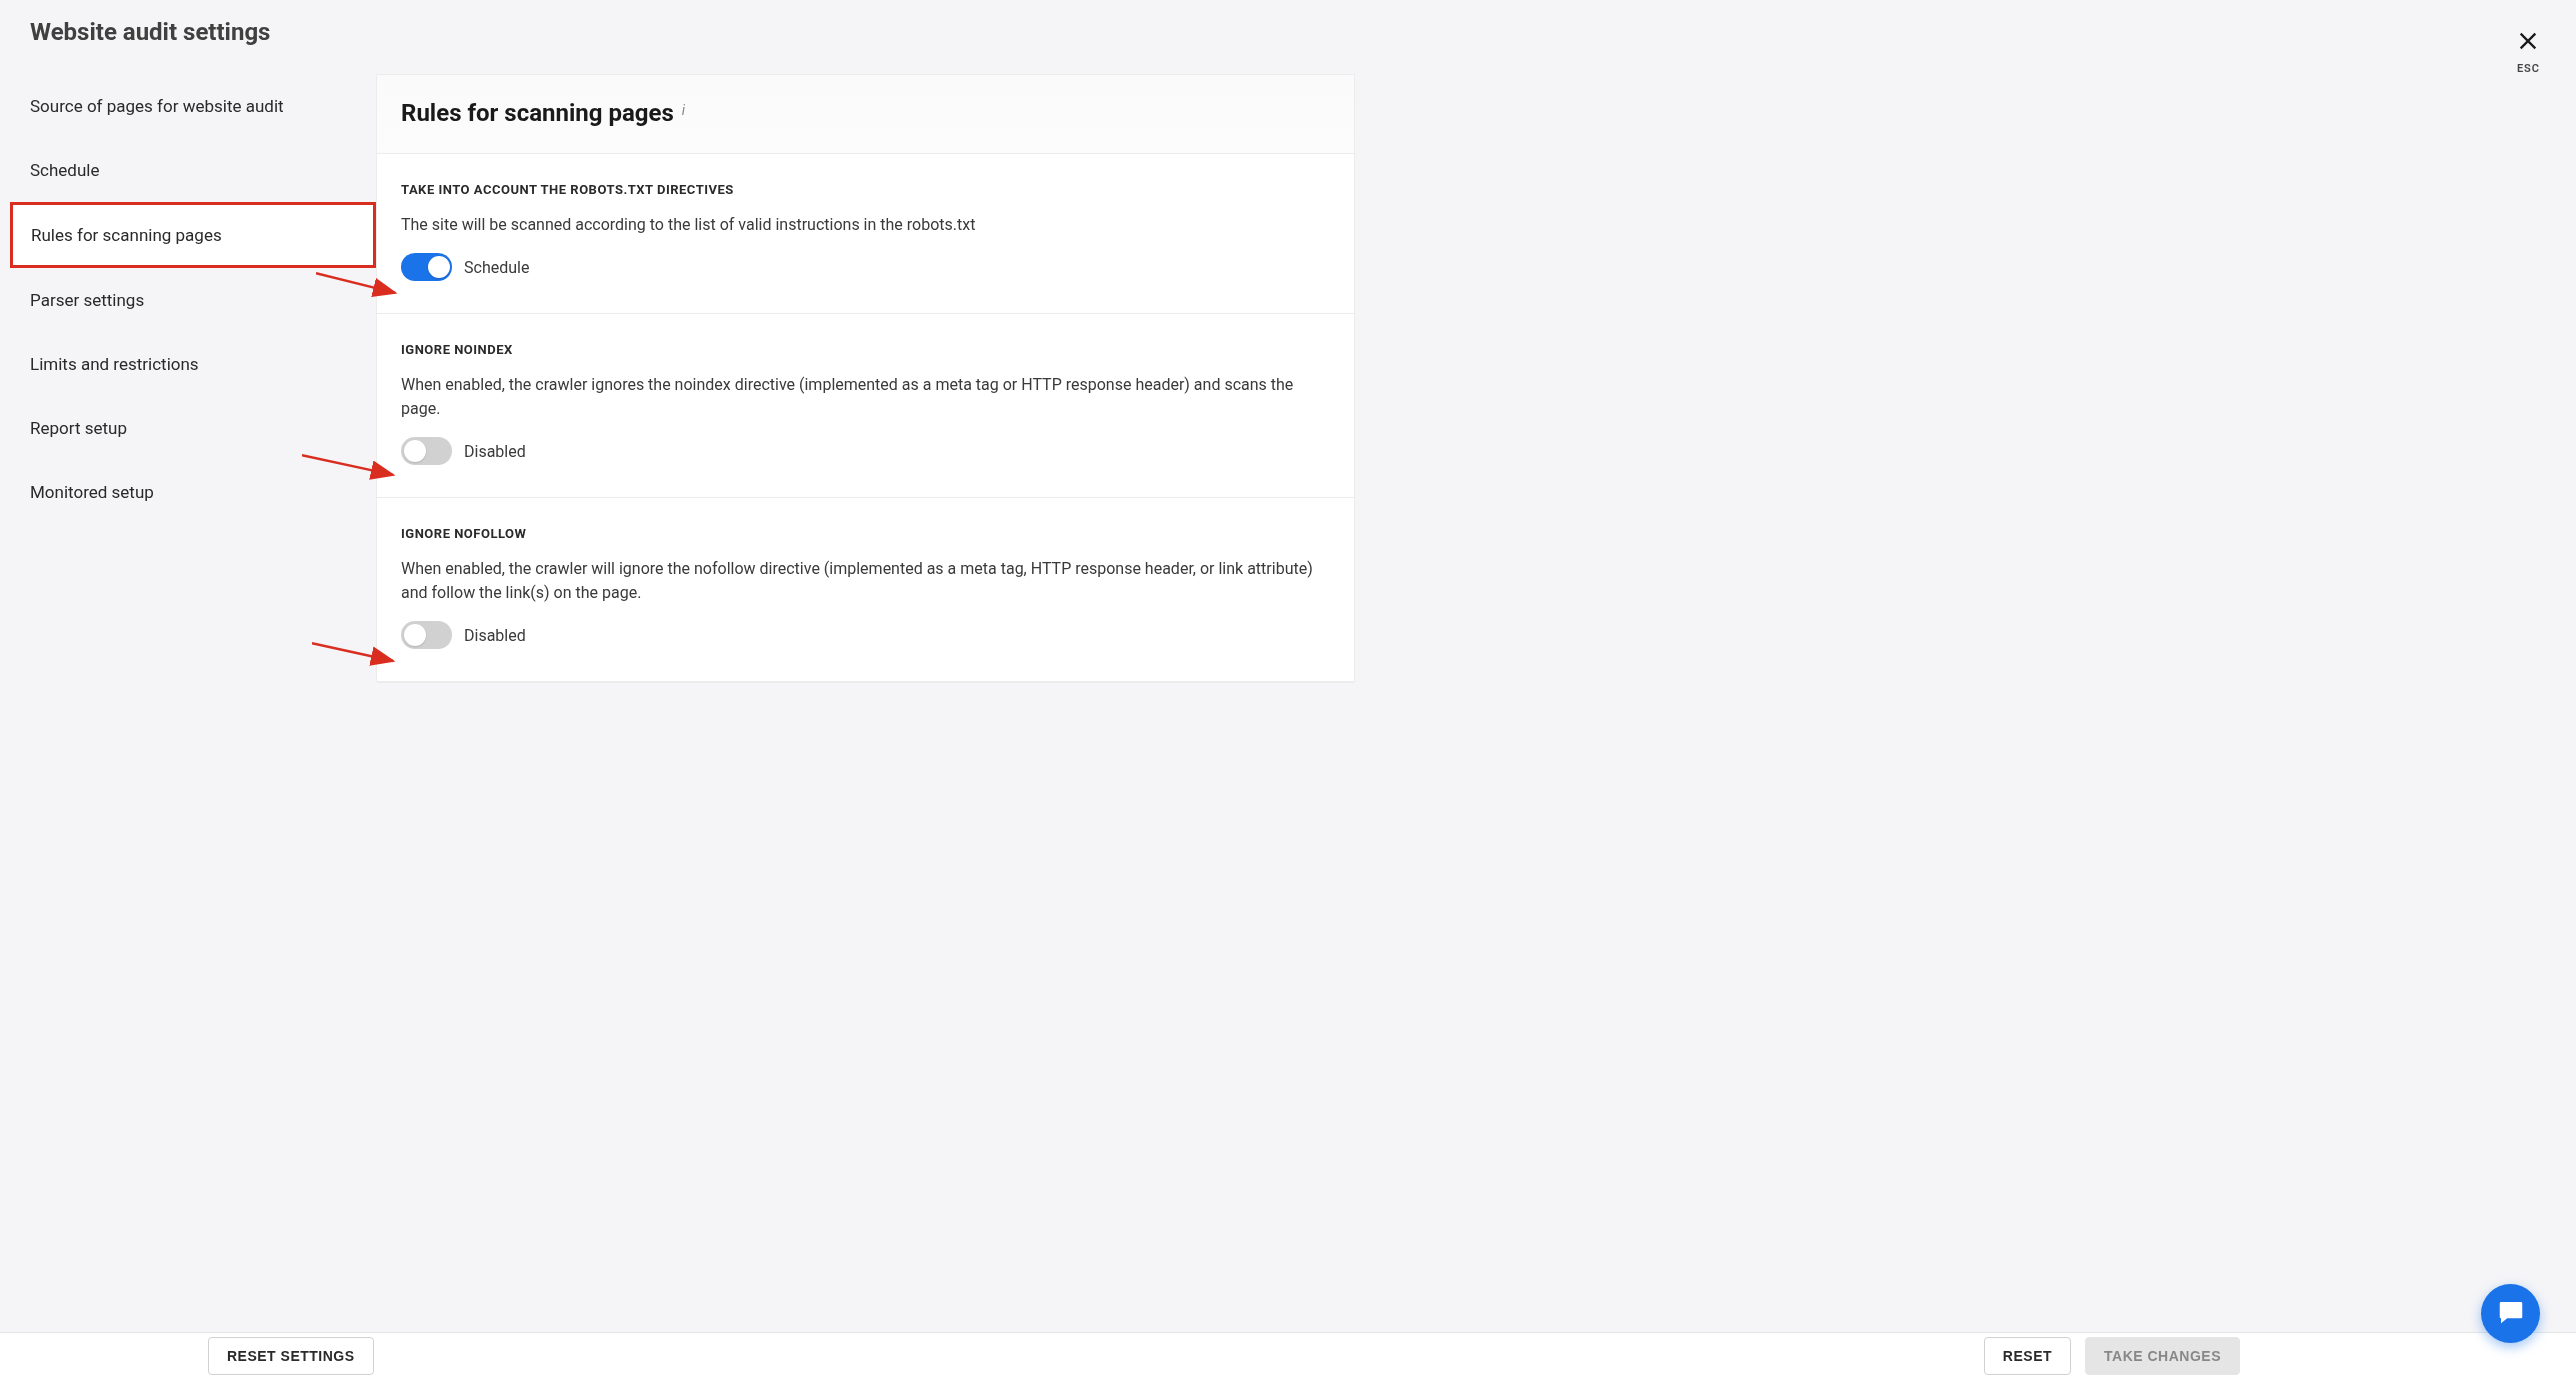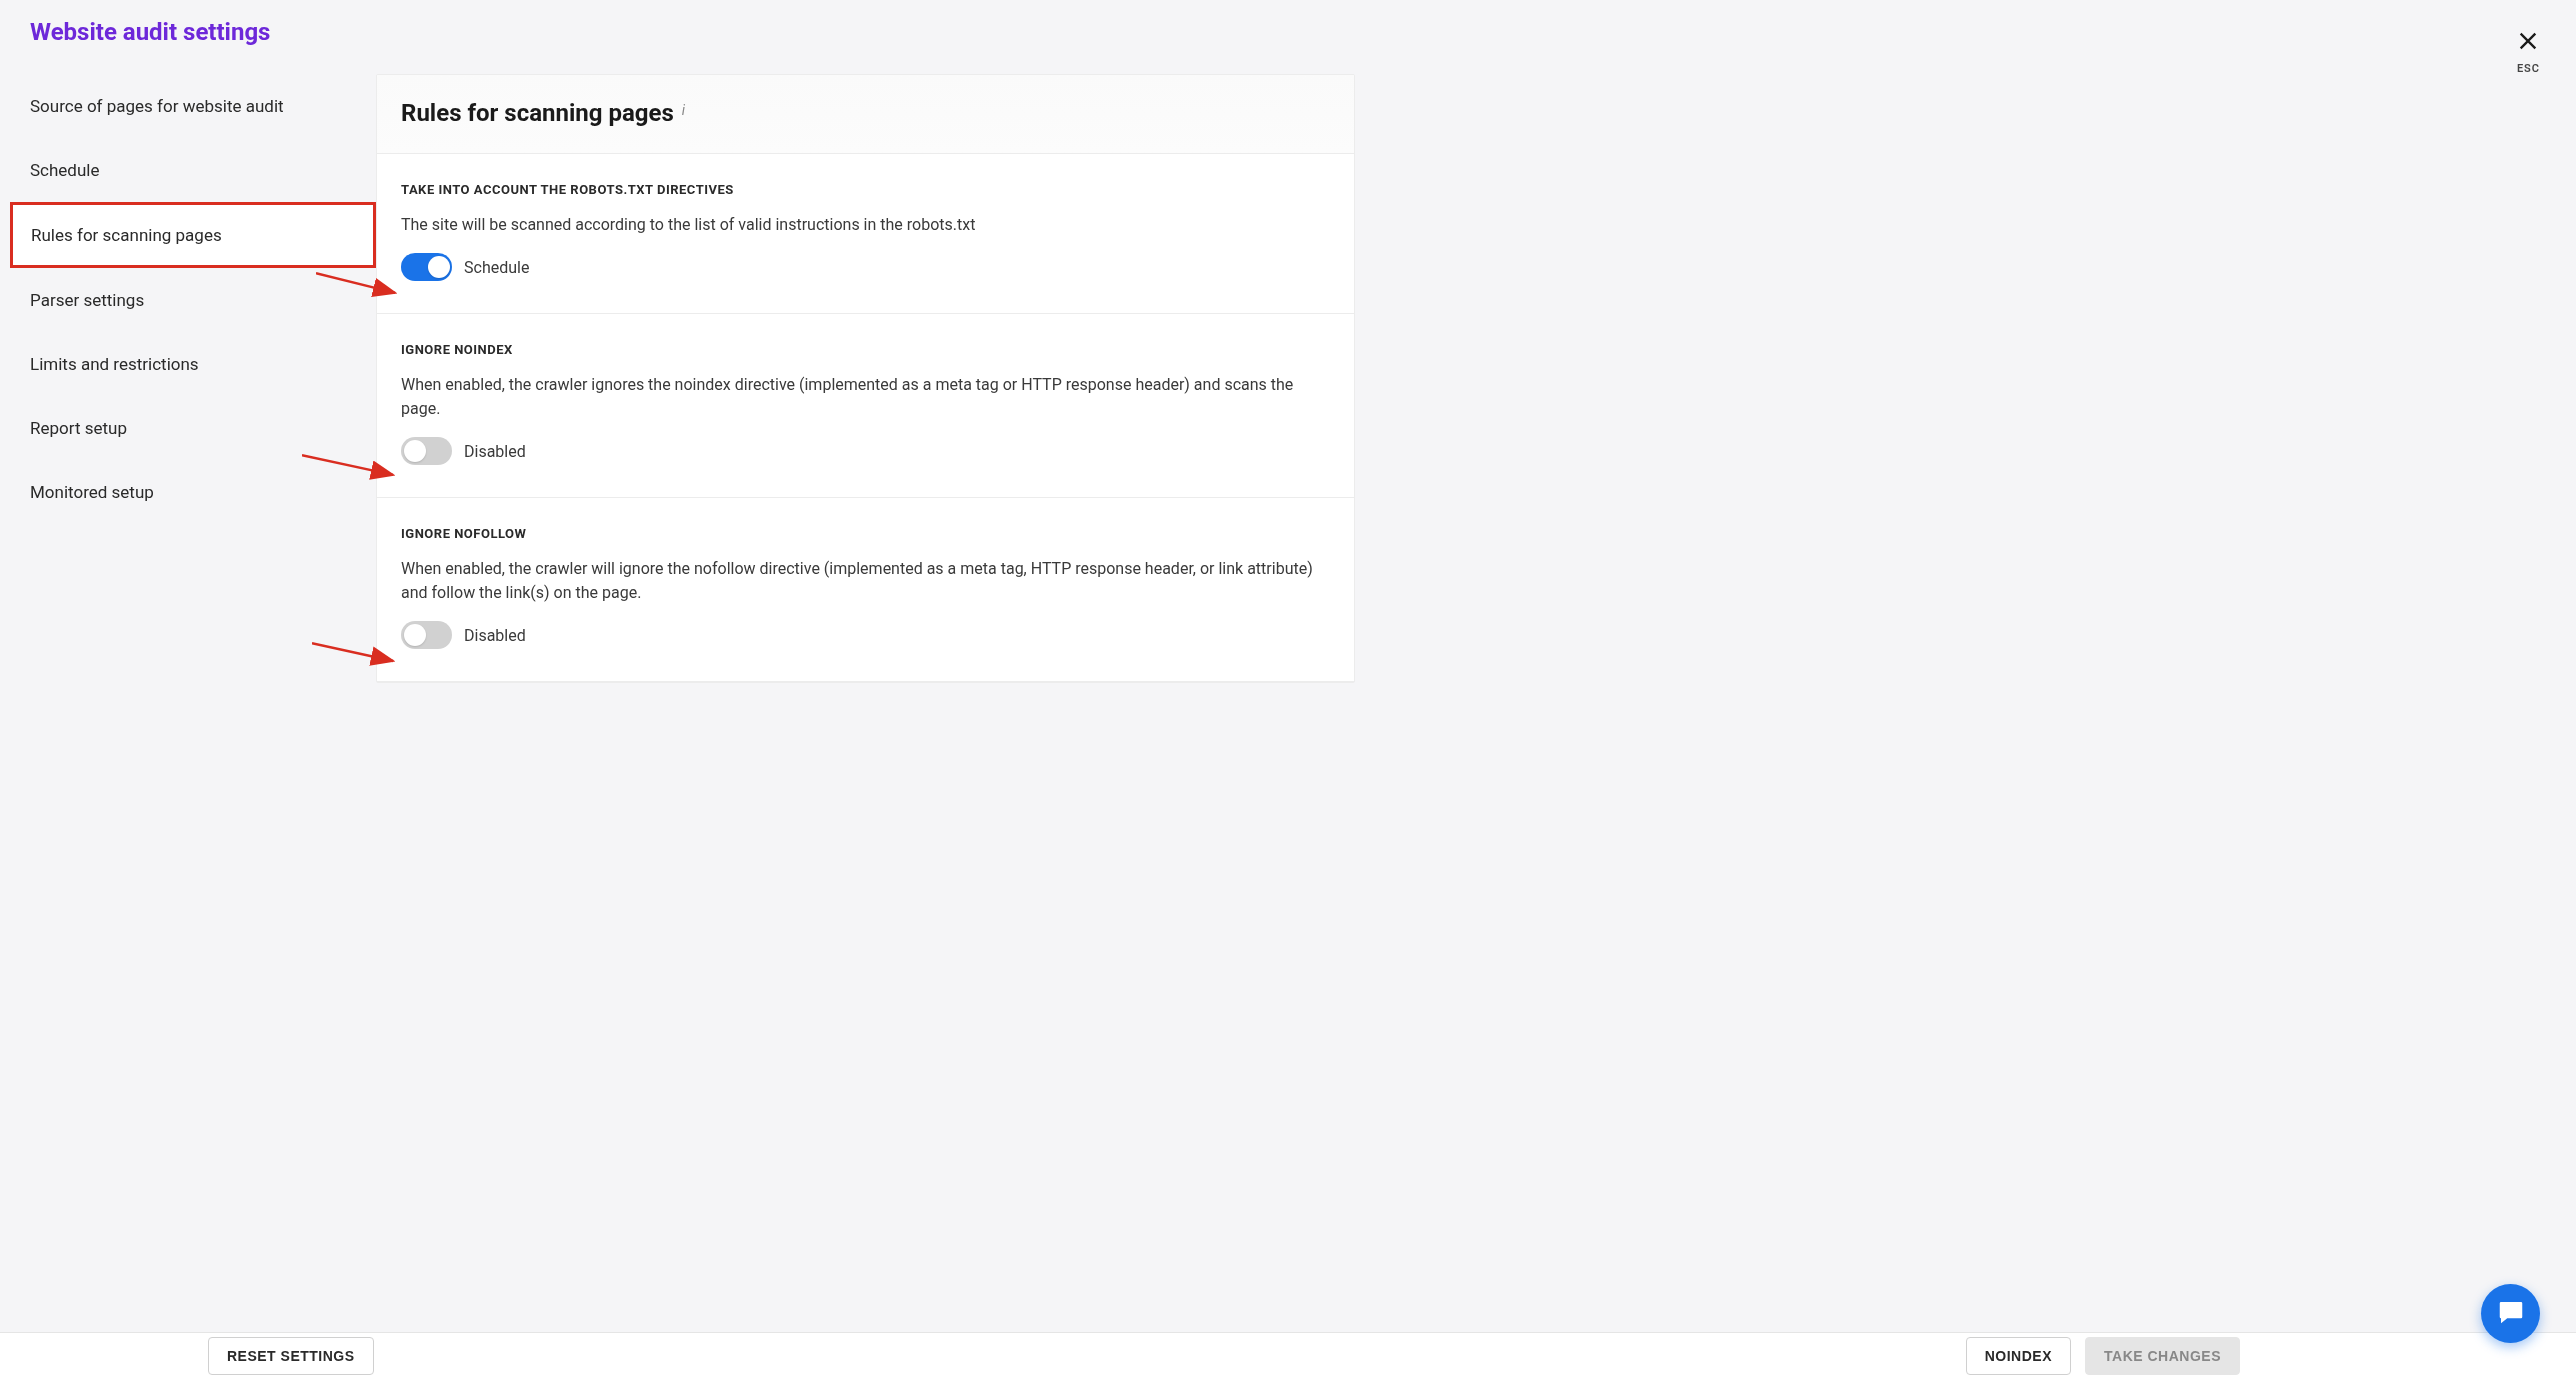--- a/index.html
+++ b/index.html
@@ -12,21 +12,21 @@
       background: #f5f5f7;
       color: #1a1a1a;
       width: 100%;
       height: 100vh;
       position: relative;
     }
     .modal-header {
       padding: 18px 30px;
       font-size: 24px;
       font-weight: 700;
-      color: #6d28d9;
+      color: #404040;
     }
     .close-wrap {
       position: absolute;
       top: 30px;
       right: 36px;
       display: flex;
       flex-direction: column;
       align-items: center;
       cursor: pointer;
     }
@@ -296,21 +296,21 @@
       </marker>
     </defs>
   <line x1="0" y1="4" x2="82" y2="22" stroke="#d92d20" stroke-width="2.5" marker-end="url(#ah3)"></line>
 </svg>
 
 <div class="footer-bar">
   <div class="footer-left">
     <button class="btn">RESET SETTINGS</button>
   </div>
   <div class="footer-right">
-    <button class="btn">NOINDEX</button>
+    <button class="btn">RESET</button>
     <button class="btn disabled">TAKE CHANGES</button>
   </div>
 </div>
 
 <div class="chat-button">
   <span>
     <svg viewBox="0 0 24 24">
         <path d="M4 4h16a1 1 0 0 1 1 1v11a1 1 0 0 1-1 1H9l-5 4v-4H4a1 1 0 0 1-1-1V5a1 1 0 0 1 1-1z"></path>
       </svg>
   </span>

